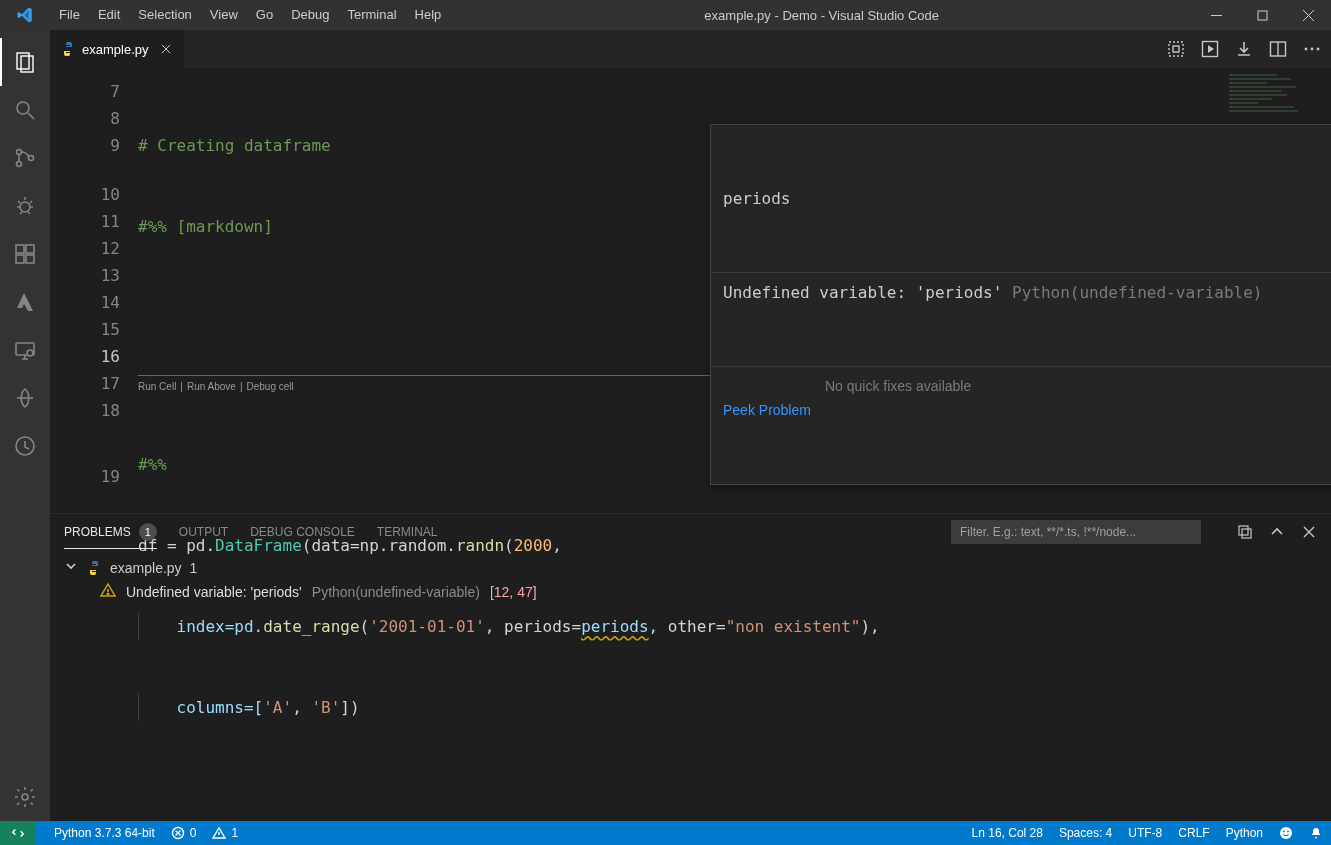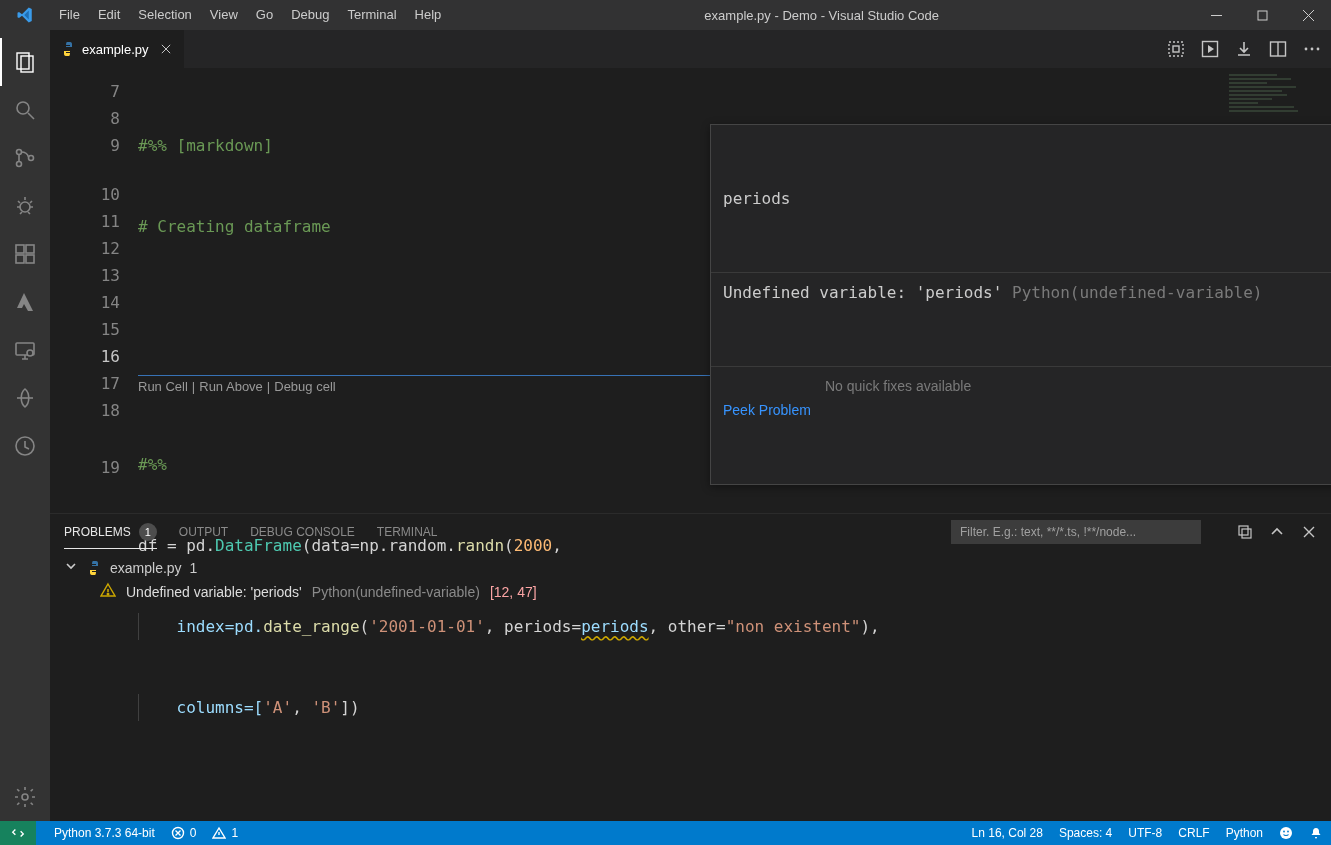--- a/index.html
+++ b/index.html
@@ -75,21 +75,21 @@
   line-height: 27px;
 }
 .gutter .ln.active { color: #c6c6c6; }
 .codepane {
   flex: 1; padding-top: 10px;
   font-family: "Consolas","Menlo",monospace; font-size: 16px;
   line-height: 27px; position: relative;
   white-space: pre;
 }
 .codeline { height: 27px; }
-.codelens { color: #999999; font-family: "Segoe UI",Arial,sans-serif; font-size: 13px; height: 22px; line-height: 22px; }
+.codelens { color: #999999; font-family: "Segoe UI",Arial,sans-serif; font-size: 10px; height: 22px; line-height: 22px; }
 .codelens .sep { margin: 0 4px; }
 .cellborder { border-top: 1px solid #3772b5; }
 .indentguide { position: absolute; left: 0; top: 0; bottom: 0; border-left: 1px solid #404040; }
 .squiggle { text-decoration: underline wavy #cca700; text-underline-offset: 3px; }
 
 
 .c-com { color: #6a9955; }
 .c-fn  { color: #dcdcaa; }
 .c-str { color: #ce9178; }
 .c-num { color: #fdba74; }
@@ -340,26 +340,26 @@
         <div class="ln">9</div>
         <div class="ln" style="margin-top:22px">10</div>
         <div class="ln">11</div>
         <div class="ln">12</div>
         <div class="ln">13</div>
         <div class="ln">14</div>
         <div class="ln">15</div>
         <div class="ln active">16</div>
         <div class="ln">17</div>
         <div class="ln">18</div>
-        <div class="ln" style="margin-top:30px">19</div>
+        <div class="ln" style="margin-top:39px">19</div>
       </div>
 
       <div class="codepane">
+        <div class="codeline"><span class="c-com"># Creating dataframe</span></div>
         <div class="codeline"><span class="c-com">#%% [markdown]</span></div>
-        <div class="codeline"><span class="c-com"># Creating dataframe</span></div>
         <div class="codeline"></div>
         <div class="codelens cellborder"><span>Run Cell</span><span class="sep">|</span><span>Run Above</span><span class="sep">|</span><span>Debug cell</span></div>
         <div class="codeline"><span class="c-com">#%%</span></div>
         <div class="codeline"><span class="c-pun">df = pd.</span><span class="c-cls">DataFrame</span><span class="c-pun">(data=np.random.</span><span class="c-fn">randn</span><span class="c-pun">(</span><span class="c-num">2000</span><span class="c-pun">,</span></div>
         <div class="codeline" style="position:relative"><span class="indentguide"></span>    <span class="c-var">index=pd.</span><span class="c-fn">date_range</span><span class="c-pun">(</span><span class="c-str">'2001-01-01'</span><span class="c-pun">, periods=</span><span class="c-var squiggle">periods</span><span class="c-pun">, other=</span><span class="c-str">"non existent"</span><span class="c-pun">),</span></div>
         <div class="codeline" style="position:relative"><span class="indentguide"></span>    <span class="c-var">columns=[</span><span class="c-str">'A'</span><span class="c-pun">, </span><span class="c-str">'B'</span><span class="c-pun">])</span></div>
         <div class="codeline"></div>
         
         
         

